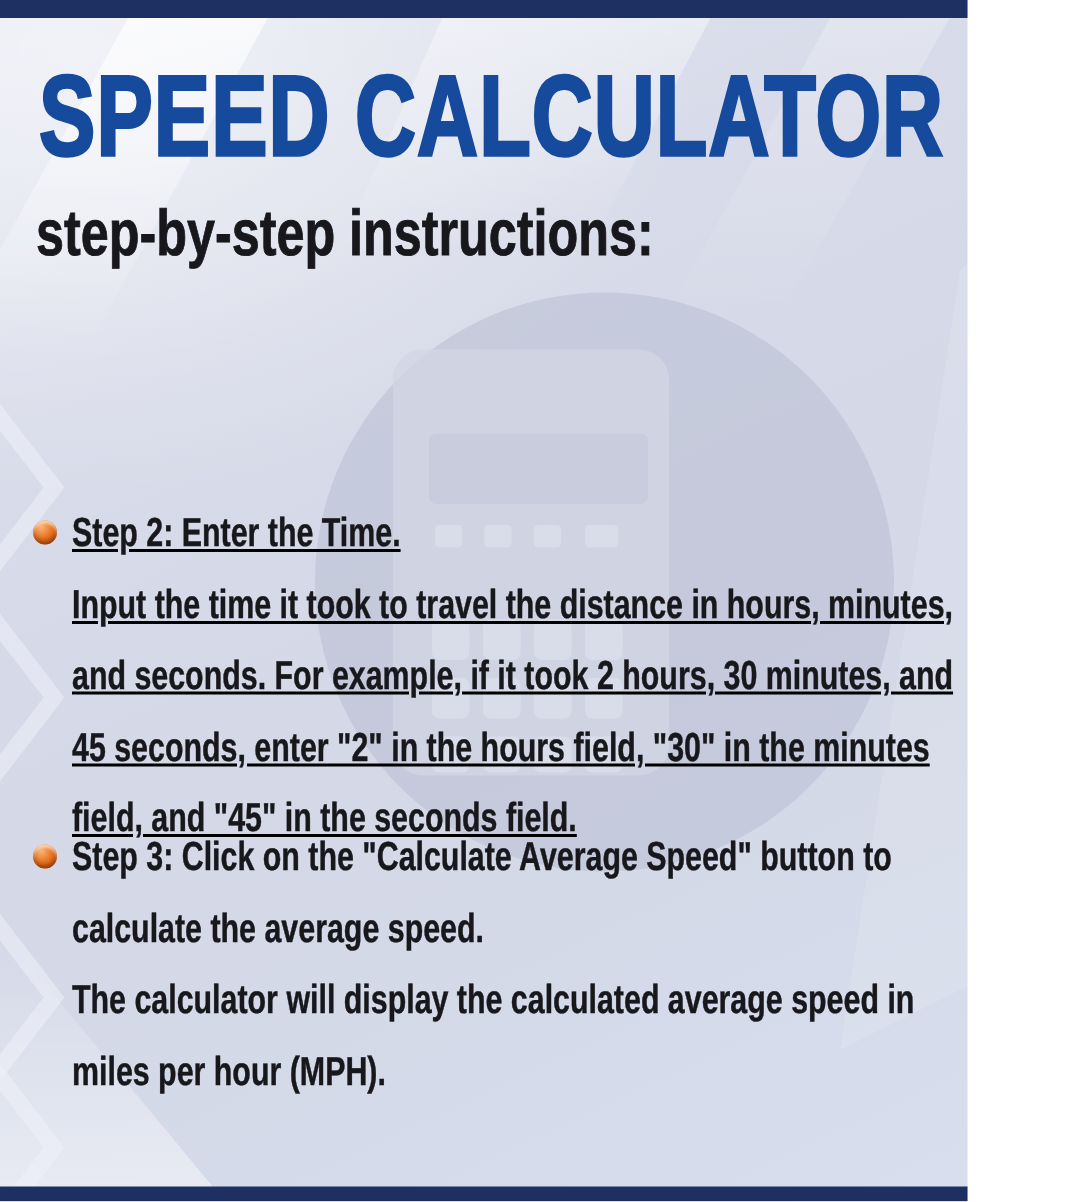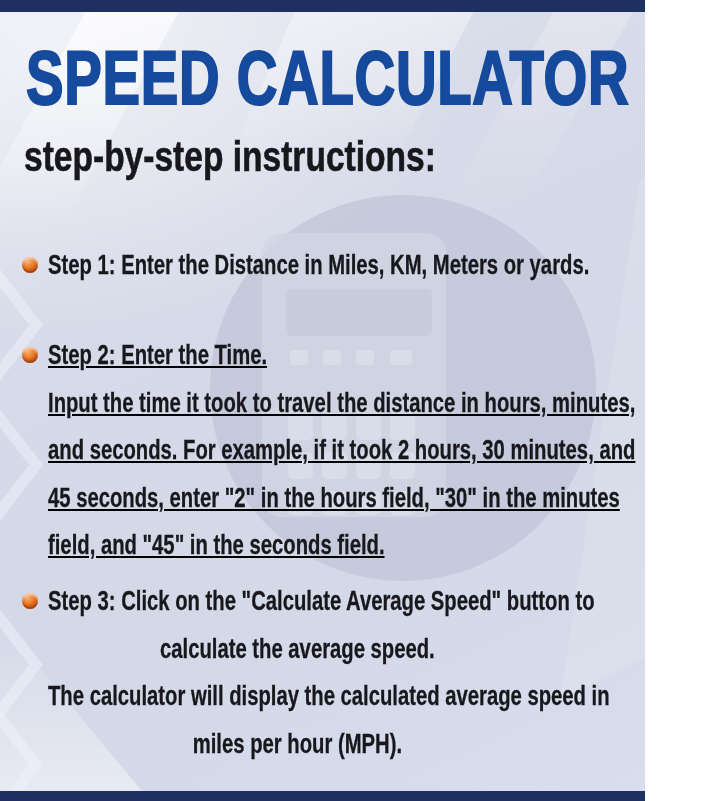--- a/index.html
+++ b/index.html
@@ -42,21 +42,21 @@
     -webkit-text-stroke:0.3px currentColor;
   }
   .bullet{
     position:absolute;left:-26px;top:15px;
     width:16px;height:16px;border-radius:50%;
     background:radial-gradient(circle at 35% 28%, #f7b579 0%, #ef8a3a 30%, #df6b1d 55%, #b04a10 85%, #8e3a0c 100%);
     box-shadow:inset 0 -2px 3px rgba(120,40,0,.55), inset 0 2px 2px rgba(255,235,210,.8);
   }
   .step2-pos{top:332px;text-decoration:underline;}
   .step1-pos{top:242px;}
-  .step3-pos{top:578px;text-align:center;}
+  .step3-pos{top:548px;}
 </style>
 </head>
 <body>
 
 <div class="page">
 
   <svg class="decor" width="720" height="801" viewBox="0 0 720 801" aria-hidden="true">
     <defs>
       <linearGradient id="fadeDown" x1="0" y1="0" x2="0" y2="1">
         <stop offset="0" stop-color="#ffffff" stop-opacity="0.75"></stop>
@@ -109,26 +109,20 @@
 
     <polygon points="640,180 720,120 720,620 560,700" fill="#ffffff" opacity="0.12"></polygon>
   </svg>
 
   <div class="edgebar top" style="background:#1d3061"></div>
   <div class="edgebar bottom" style="background:#1d3061"></div>
 
   <h1 class="title" style="color:#164a9d">SPEED CALCULATOR</h1>
   <h2 class="subtitle" style="color:#17171c">step-by-step instructions:</h2>
 
-  <div class="step step1-pos">
-    <span class="bullet"></span>
-    <div class="lines" style="color:#17171c">
-      <div class="line">Step 1: Enter the Distance in Miles, KM, Meters or yards.</div>
-    </div>
-  </div>
 
   <div class="step step2-pos">
     <span class="bullet"></span>
     <div class="lines" style="color:#17171c">
       <div class="line">Step 2: Enter the Time.</div>
       <div class="line">Input the time it took to travel the distance in hours, minutes,</div>
       <div class="line">and seconds. For example, if it took 2 hours, 30 minutes, and</div>
       <div class="line">45 seconds, enter "2" in the hours field, "30" in the minutes</div>
       <div class="line">field, and "45" in the seconds field.</div>
     </div>

